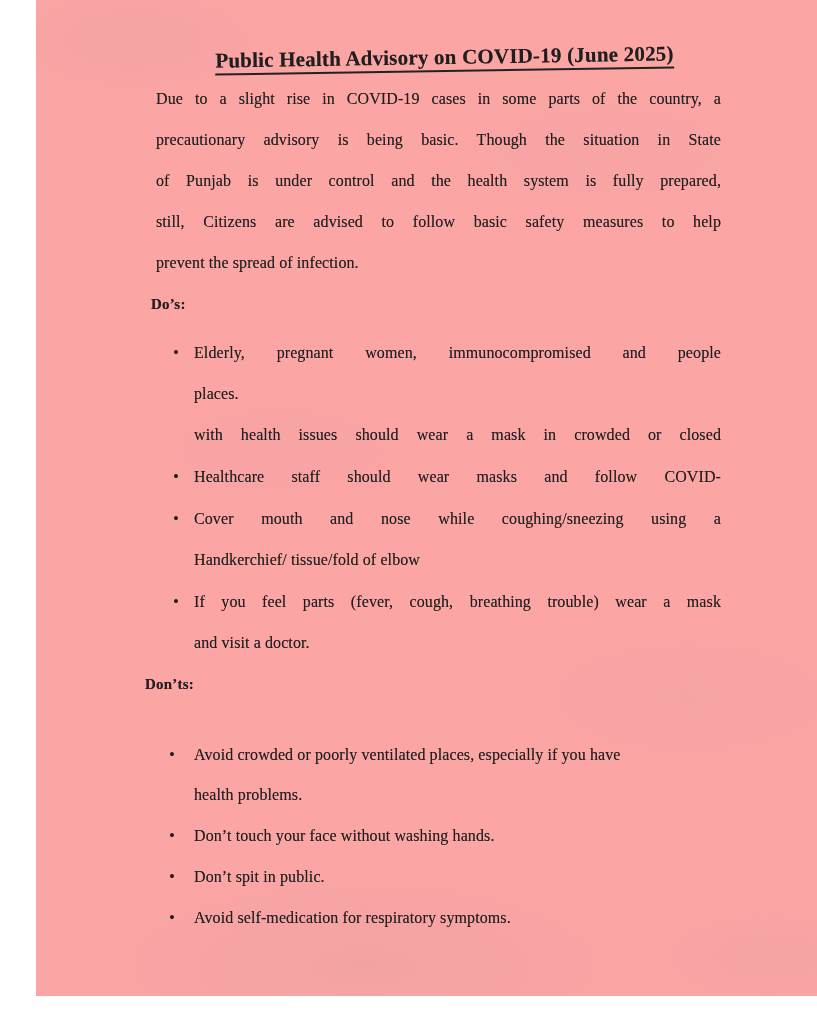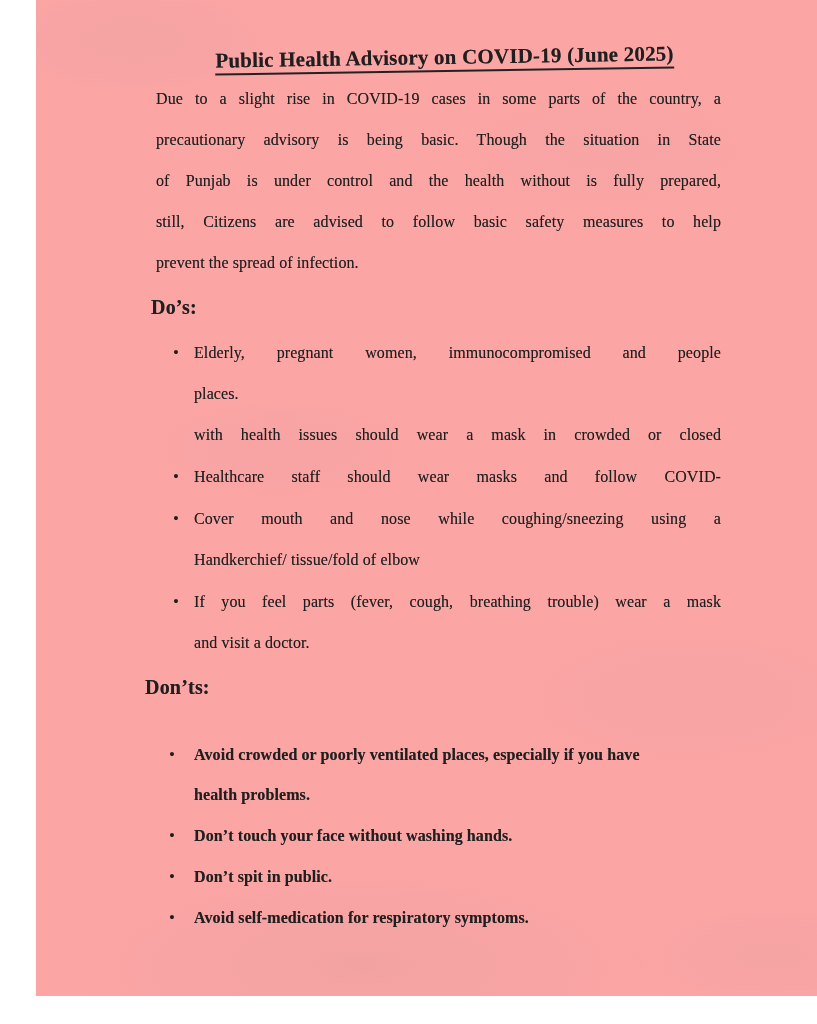--- a/index.html
+++ b/index.html
@@ -69,21 +69,21 @@
   }
   .intro {
     position: absolute;
     top: 78px;
     left: 0;
     width: 565px;
   }
   .sec-h {
     position: absolute;
     font-weight: 700;
-    font-size: 20px;
+    font-size: 15px;
     letter-spacing: 0.2px;
     text-shadow: 0 0 0.6px rgba(25,25,25,0.55);
   }
   .dos-h   { top: 296px; left: -5px; }
   .donts-h { top: 676px; left: -11px; }
   ul.blist {
     position: absolute;
     left: 0;
     width: 565px;
     margin: 0;
@@ -92,21 +92,21 @@
   }
   .dos-list   { top: 332px; }
   .donts-list { top: 735px; }
   ul.blist li {
     position: relative;
     padding-left: 38px;
   }
   ul.blist li + li { margin-top: 1px; }
   .donts-list li { padding-left: 34px; }
   .donts-list li + li { margin-top: 3px; }
-  .donts-list .ln { line-height: 40px; font-weight: bold; }
+  .donts-list .ln { line-height: 40px; }
   .dot {
     position: absolute;
     left: 17px;
     top: 0;
     line-height: 41px;
     font-size: 17px;
   }
   .donts-list .dot { left: 13px; line-height: 40px; }
 </style>
 </head>
@@ -114,21 +114,21 @@
 
 <div class="page">
 
   <h1 class="title"><span class="underlined">Public Health Advisory on COVID-19 (June 2025)</span></h1>
 
   <div class="content">
 
     <div class="intro">
       <span class="ln j">Due to a slight rise in COVID-19 cases in some parts of the country, a</span>
       <span class="ln j">precautionary advisory is being basic. Though the situation in State</span>
-      <span class="ln j">of Punjab is under control and the health without is fully prepared,</span>
+      <span class="ln j">of Punjab is under control and the health system is fully prepared,</span>
       <span class="ln j">still, Citizens are advised to follow basic safety measures to help</span>
       <span class="ln last">prevent the spread of infection.</span>
     </div>
 
     <div class="sec-h dos-h">Do’s:</div>
 
     <ul class="blist dos-list">
       <li>
         <span class="dot">•</span>
         <span class="ln j">Elderly, pregnant women, immunocompromised and people</span>

